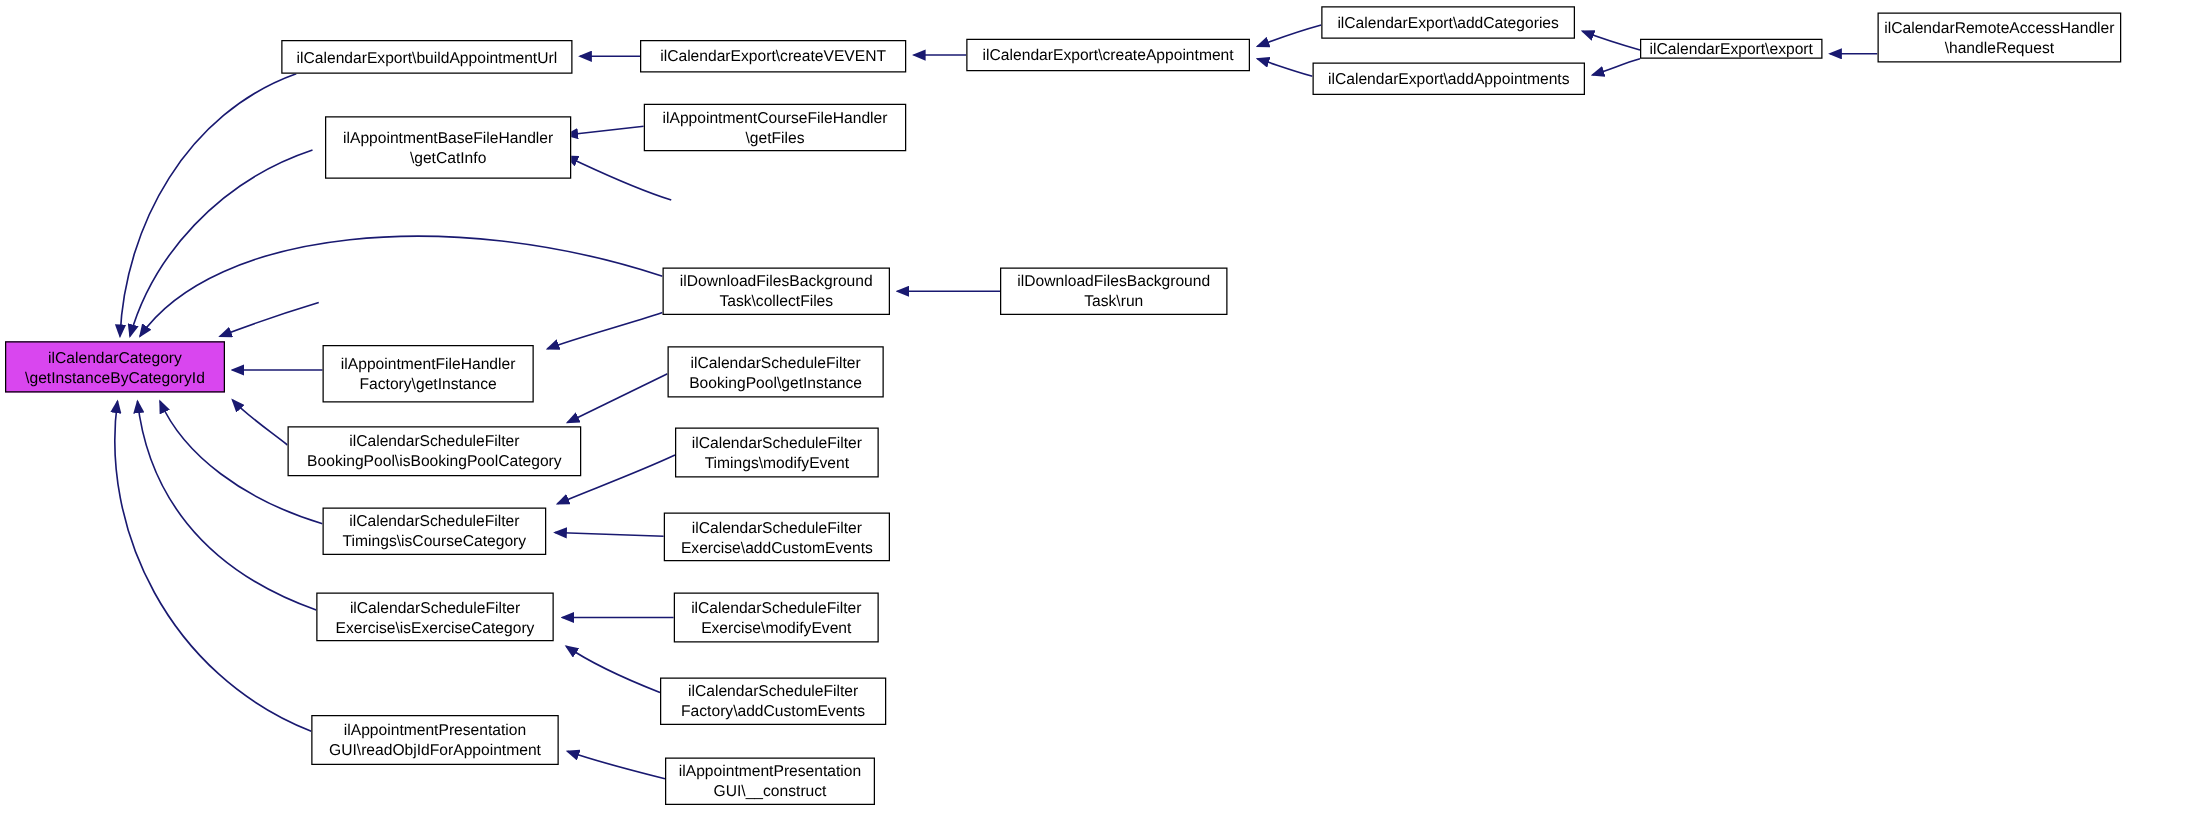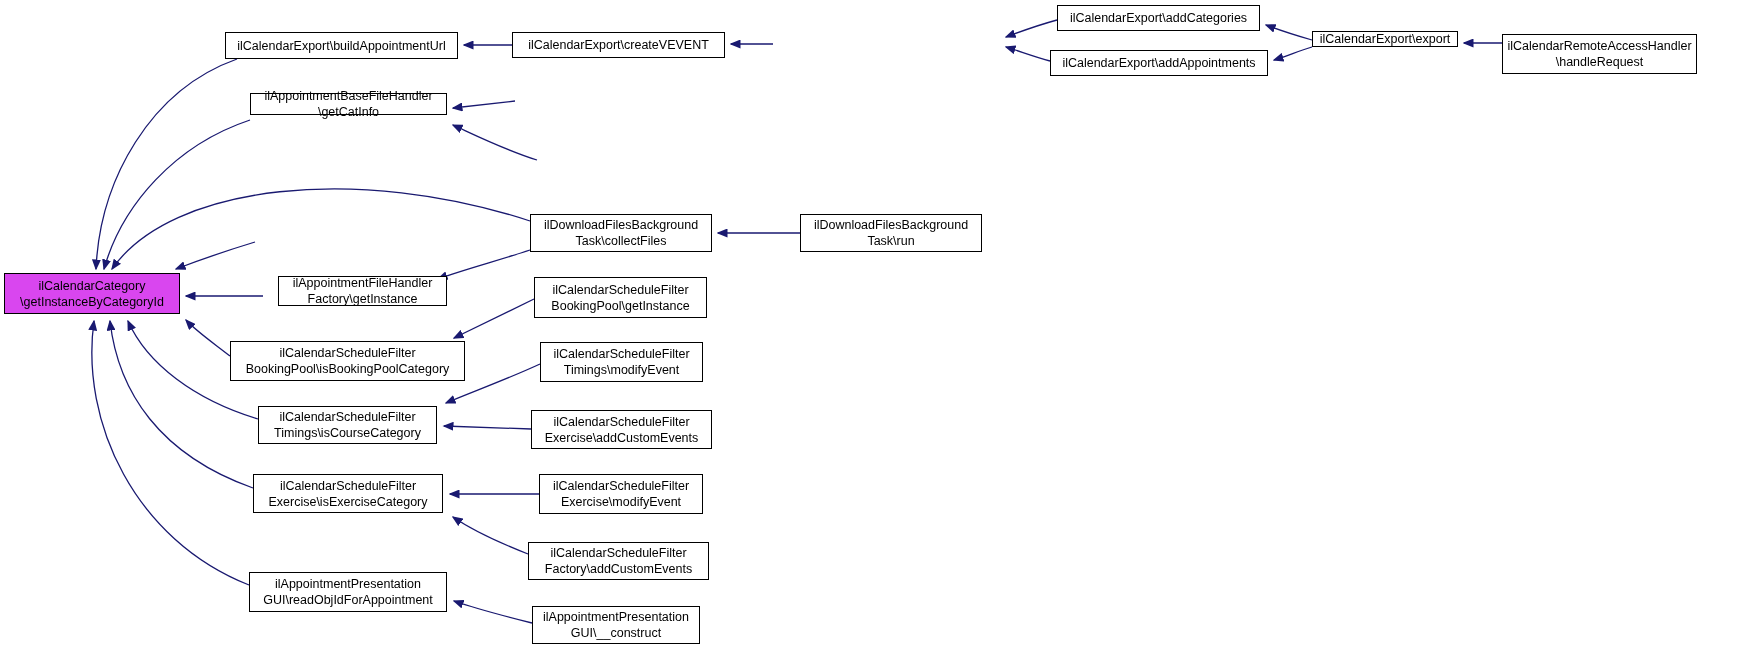--- a/index.html
+++ b/index.html
@@ -77,57 +77,64 @@
   </div>
 
   <div class="node" style="left:225px;top:32px;width:233px;height:27px">
     <span>ilCalendarExport\buildAppointmentUrl</span>
   </div>
 
   <div class="node" style="left:512px;top:32px;width:213px;height:26px">
     <span>ilCalendarExport\createVEVENT</span>
   </div>
 
+  <div class="node" style="left:773px;top:31px;width:227px;height:26px">
+    <span>ilCalendarExport\createAppointment</span>
+  </div>
 
   <div class="node" style="left:1057px;top:5px;width:203px;height:26px">
     <span>ilCalendarExport\addCategories</span>
   </div>
 
   <div class="node" style="left:1050px;top:50px;width:218px;height:26px">
     <span>ilCalendarExport\addAppointments</span>
   </div>
 
   <div class="node" style="left:1312px;top:31px;width:146px;height:16px">
     <span>ilCalendarExport\export</span>
   </div>
 
-  <div class="node" style="left:1502px;top:34px;width:195px;height:40px">
+  <div class="node" style="left:1502px;top:10px;width:195px;height:40px">
     <span>ilCalendarRemoteAccessHandler</span>
     <span>\handleRequest</span>
   </div>
 
-  <div class="node" style="left:250px;top:93px;width:197px;height:22px">
+  <div class="node" style="left:260px;top:93px;width:197px;height:50px">
     <span>ilAppointmentBaseFileHandler</span>
     <span>\getCatInfo</span>
   </div>
 
+  <div class="node" style="left:515px;top:83px;width:210px;height:38px">
+    <span>ilAppointmentCourseFileHandler</span>
+    <span>\getFiles</span>
+  </div>
 
 
 
   <div class="node" style="left:530px;top:214px;width:182px;height:38px">
     <span>ilDownloadFilesBackground</span>
     <span>Task\collectFiles</span>
   </div>
 
   <div class="node" style="left:800px;top:214px;width:182px;height:38px">
     <span>ilDownloadFilesBackground</span>
     <span>Task\run</span>
   </div>
 
-  <div class="node" style="left:278px;top:276px;width:169px;height:30px">
+  <div class="node" style="left:258px;top:276px;width:169px;height:46px">
     <span>ilAppointmentFileHandler</span>
     <span>Factory\getInstance</span>
   </div>
 
   <div class="node" style="left:534px;top:277px;width:173px;height:41px">
     <span>ilCalendarScheduleFilter</span>
     <span>BookingPool\getInstance</span>
   </div>
 
   <div class="node" style="left:230px;top:341px;width:235px;height:40px">

